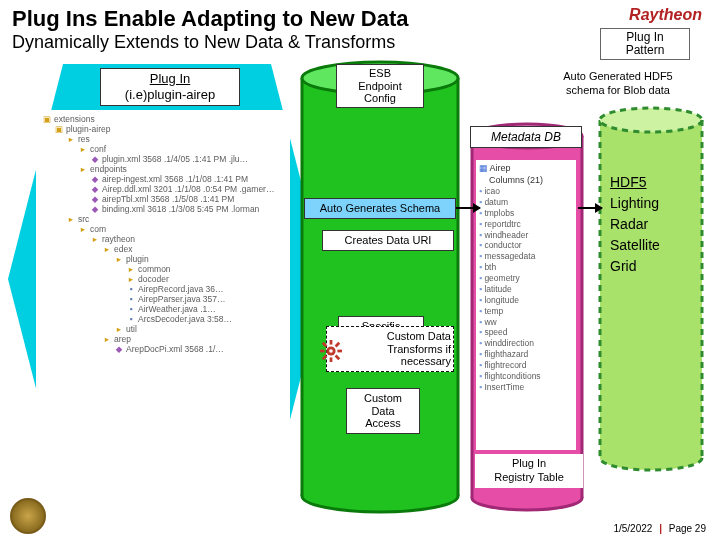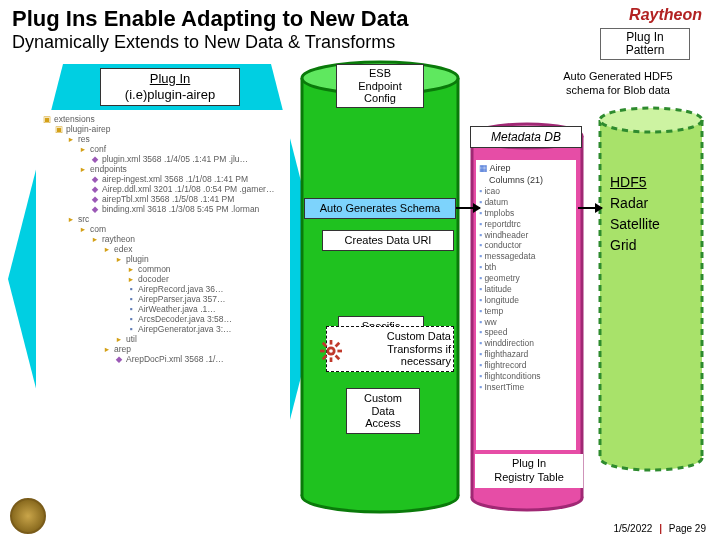--- a/index.html
+++ b/index.html
@@ -107,21 +107,20 @@
     <div class="row ind3"><span class="ic fold">▸</span><span>com</span></div>
     <div class="row ind4"><span class="ic fold">▸</span><span>raytheon</span></div>
     <div class="row ind5"><span class="ic fold">▸</span><span>edex</span></div>
     <div class="row ind6"><span class="ic fold">▸</span><span>plugin</span></div>
     <div class="row ind7"><span class="ic fold">▸</span><span>common</span></div>
     <div class="row ind7"><span class="ic fold">▸</span><span>docoder</span></div>
     <div class="row ind7"><span class="ic file">▪</span><span>AirepRecord.java 36…</span></div>
     <div class="row ind7"><span class="ic file">▪</span><span>AirepParser.java 357…</span></div>
     <div class="row ind7"><span class="ic file">▪</span><span>AirWeather.java .1…</span></div>
     <div class="row ind7"><span class="ic file">▪</span><span>ArcsDecoder.java 3:58…</span></div>
-    <div class="row ind7"><span class="ic file">▪</span><span>AirepGenerator.java 3:…</span></div>
     <div class="row ind6"><span class="ic fold">▸</span><span>util</span></div>
     <div class="row ind5"><span class="ic fold">▸</span><span>arep</span></div>
     <div class="row ind6"><span class="ic xml">◆</span><span>ArepDocPi.xml 3568 .1/… </span></div>
   </div>
 
   <div class="cyl-green">
     <svg viewBox="0 0 164 454" preserveAspectRatio="none">
       <ellipse cx="82" cy="436" rx="78" ry="16" fill="#1fc21f" stroke="#0a7a0a" stroke-width="3"></ellipse>
       <rect x="4" y="18" width="156" height="418" fill="#1fc21f" stroke="none"></rect>
       <line x1="4" y1="18" x2="4" y2="436" stroke="#0a7a0a" stroke-width="3"></line>
@@ -218,20 +217,21 @@
     <svg viewBox="0 0 110 366" preserveAspectRatio="none">
       <ellipse cx="55" cy="352" rx="51" ry="12" fill="#a8e26a" stroke="#2e8b2e" stroke-width="3" stroke-dasharray="6 5"></ellipse>
       <rect x="4" y="14" width="102" height="338" fill="#a8e26a"></rect>
       <line x1="4" y1="14" x2="4" y2="352" stroke="#2e8b2e" stroke-width="3" stroke-dasharray="6 5"></line>
       <line x1="106" y1="14" x2="106" y2="352" stroke="#2e8b2e" stroke-width="3" stroke-dasharray="6 5"></line>
       <ellipse cx="55" cy="14" rx="51" ry="12" fill="#cdf3a2" stroke="#2e8b2e" stroke-width="3" stroke-dasharray="6 5"></ellipse>
     </svg>
   </div>
   <div class="hdf5-list">
     <div class="u">HDF5</div>
+    <div>Lighting</div>
     <div>Radar</div>
     <div>Satellite</div>
     <div>Grid</div>
   </div>
 
   <div class="arrow" style="left:456px; top:207px; width:24px;"></div>
   <div class="arrow" style="left:578px; top:207px; width:24px;"></div>
 
   <div class="seal"></div>
   <div class="footer">

